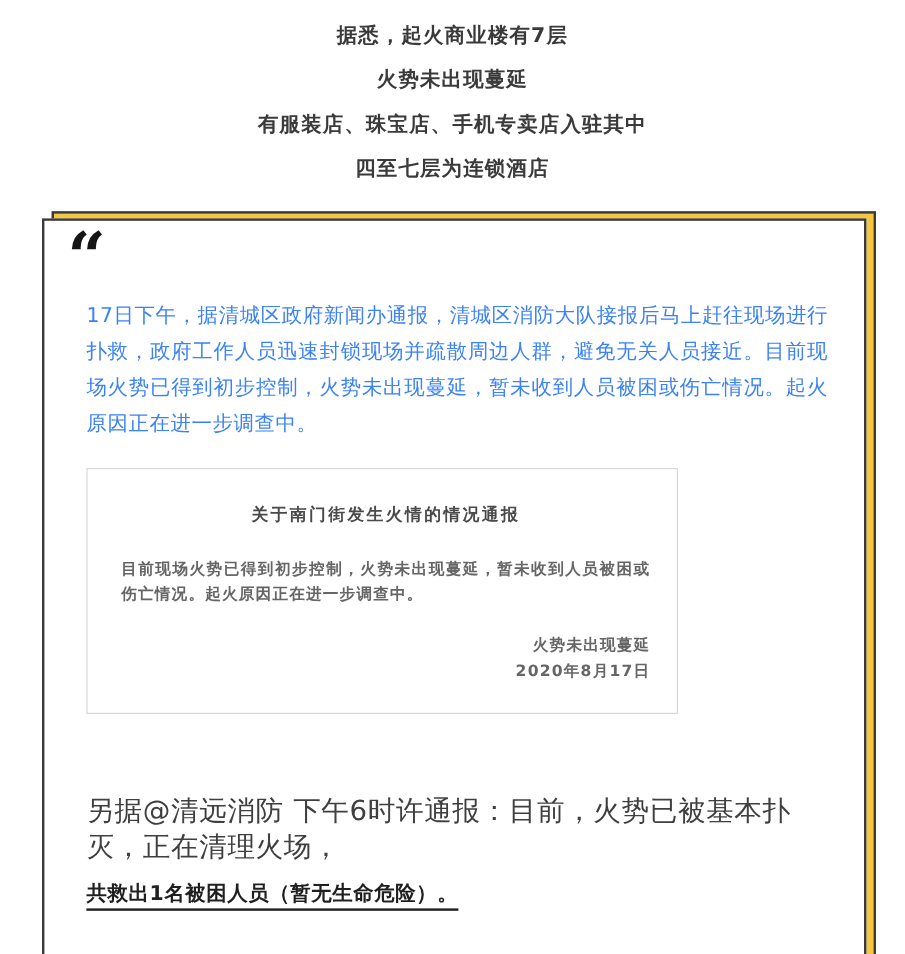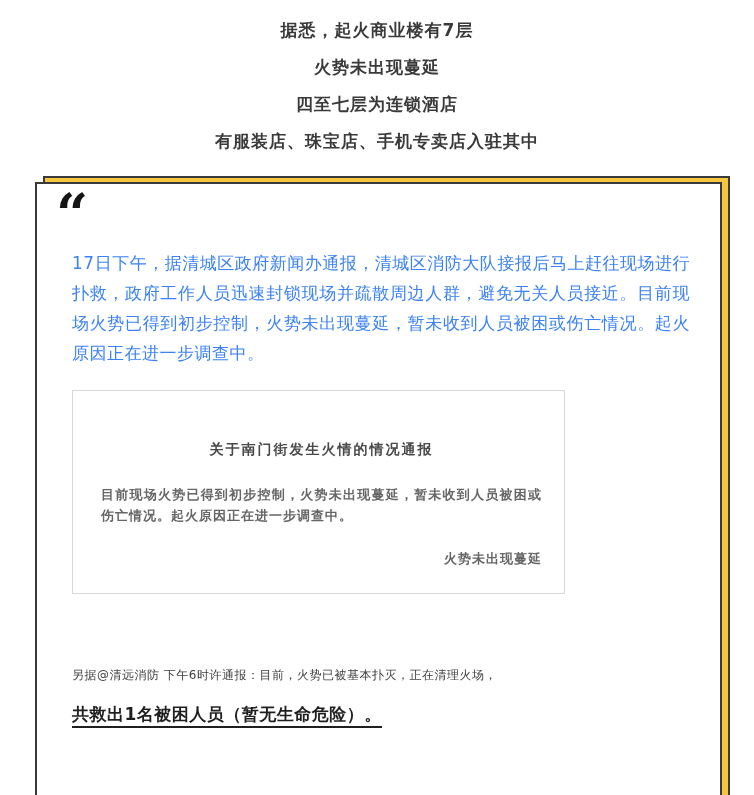--- a/index.html
+++ b/index.html
@@ -81,34 +81,33 @@
     font-weight: 700;
     line-height: 21px;
     letter-spacing: 1px;
   }
   .notice-title {
     text-align: center;
     font-size: 14px;
     color: #4a4a4a;
     letter-spacing: 2px;
     margin-bottom: 24px;
-    margin-top: 20px;
   }
   .notice-paragraph { text-align: justify; }
   .notice-paragraph + .notice-paragraph { margin-top: 20px; }
   .notice-sign {
     margin-top: 22px;
     text-align: right;
     line-height: 21px;
   }
 
   
   .update-paragraph {
     margin-top: 66px;
-    font-size: 12px;
+    font-size: 23px;
     line-height: 30px;
     color: #3f3f3f;
     letter-spacing: 0.5px;
   }
   .update-highlight {
     margin-top: 9px;
     font-size: 17px;
     line-height: 30px;
     font-weight: 700;
     color: #1f1f1f;
@@ -120,37 +119,38 @@
   }
 </style>
 </head>
 <body>
 
 <div class="page">
 
   <div class="headline">
     <div class="headline-line">据悉，起火商业楼有7层</div>
     <div class="headline-line">火势未出现蔓延</div>
+    <div class="headline-line">有服装店、珠宝店、手机专卖店入驻其中</div>
     <div class="headline-line">四至七层为连锁酒店</div>
-    <div class="headline-line">有服装店、珠宝店、手机专卖店入驻其中</div>
   </div>
 
   <div class="quote-back"></div>
 
   <div class="quote-front">
 
     <div class="quote-mark">“</div>
 
     <div class="report-paragraph">17日下午，据清城区政府新闻办通报，清城区消防大队接报后马上赶往现场进行扑救，政府工作人员迅速封锁现场并疏散周边人群，避免无关人员接近。目前现场火势已得到初步控制，火势未出现蔓延，暂未收到人员被困或伤亡情况。起火原因正在进一步调查中。</div>
 
     <div class="notice-card">
       <div class="notice-title">关于南门街发生火情的情况通报</div>
       <div class="notice-paragraph">目前现场火势已得到初步控制，火势未出现蔓延，暂未收到人员被困或伤亡情况。起火原因正在进一步调查中。</div>
       <div class="notice-sign">
         <div>火势未出现蔓延</div>
+        <div>2020年8月17日</div>
       </div>
     </div>
 
     <div class="update-paragraph">另据@清远消防 下午6时许通报：目前，火势已被基本扑灭，正在清理火场，</div>
     <div class="update-highlight">
       <span>共救出1名被困人员（暂无生命危险）。</span>
     </div>
 
   </div>
 

